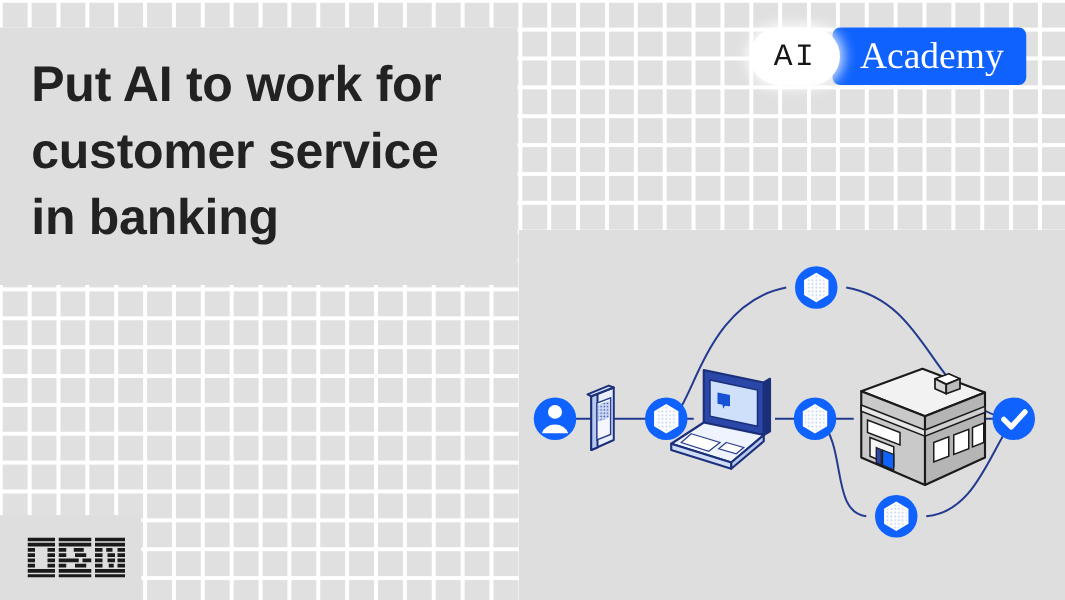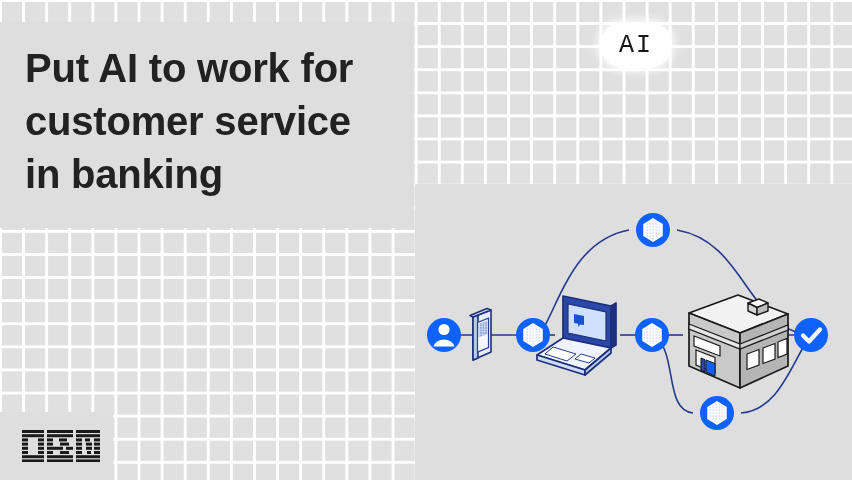--- a/index.html
+++ b/index.html
@@ -118,20 +118,21 @@
   <div class="panel" id="title-panel"></div>
   <div class="panel" id="illus-panel"></div>
   <div class="panel" id="logo-panel"></div>
 
   <div id="headline">Put AI to work for
 customer service
 in banking</div>
 
   <div id="badge">
     <div id="badge-ai">AI</div>
+    <div id="badge-academy">Academy</div>
   </div>
 
   <div id="ibm-logo">
     <svg viewBox="0 0 78 32" width="78" height="32" aria-hidden="true">
       <g fill="#1a1a1a">
 
         <rect x="0" y="0" width="22" height="3"></rect>
         <rect x="25" y="0" width="26" height="3"></rect>
         <rect x="54" y="0" width="24" height="3"></rect>
 

